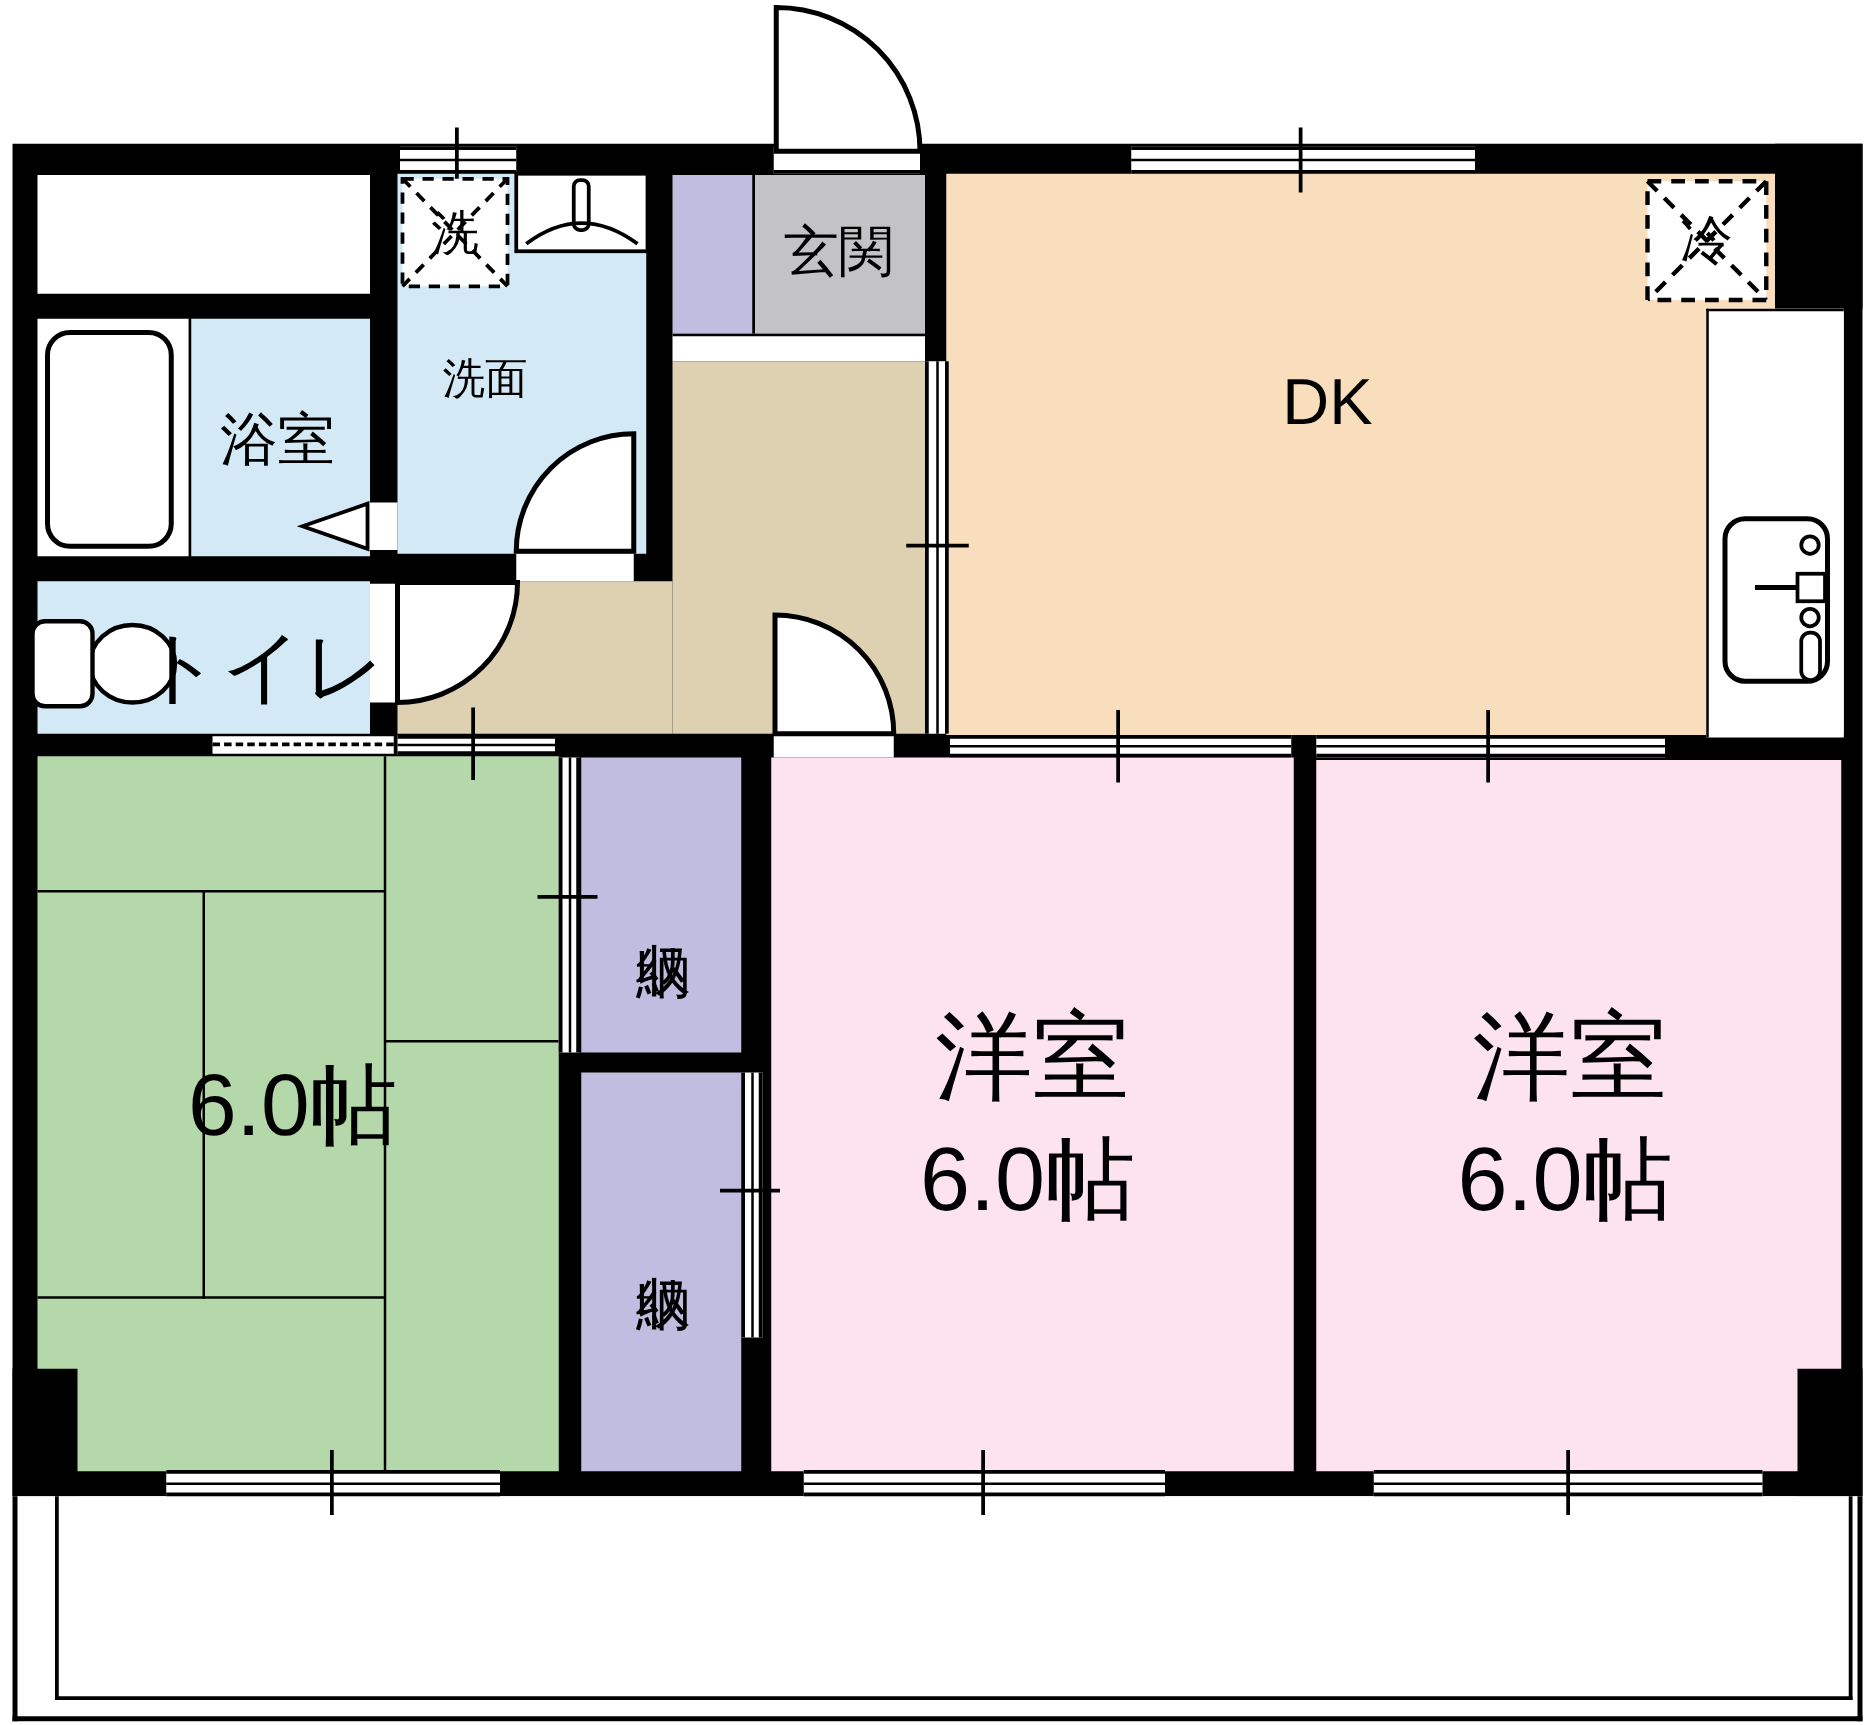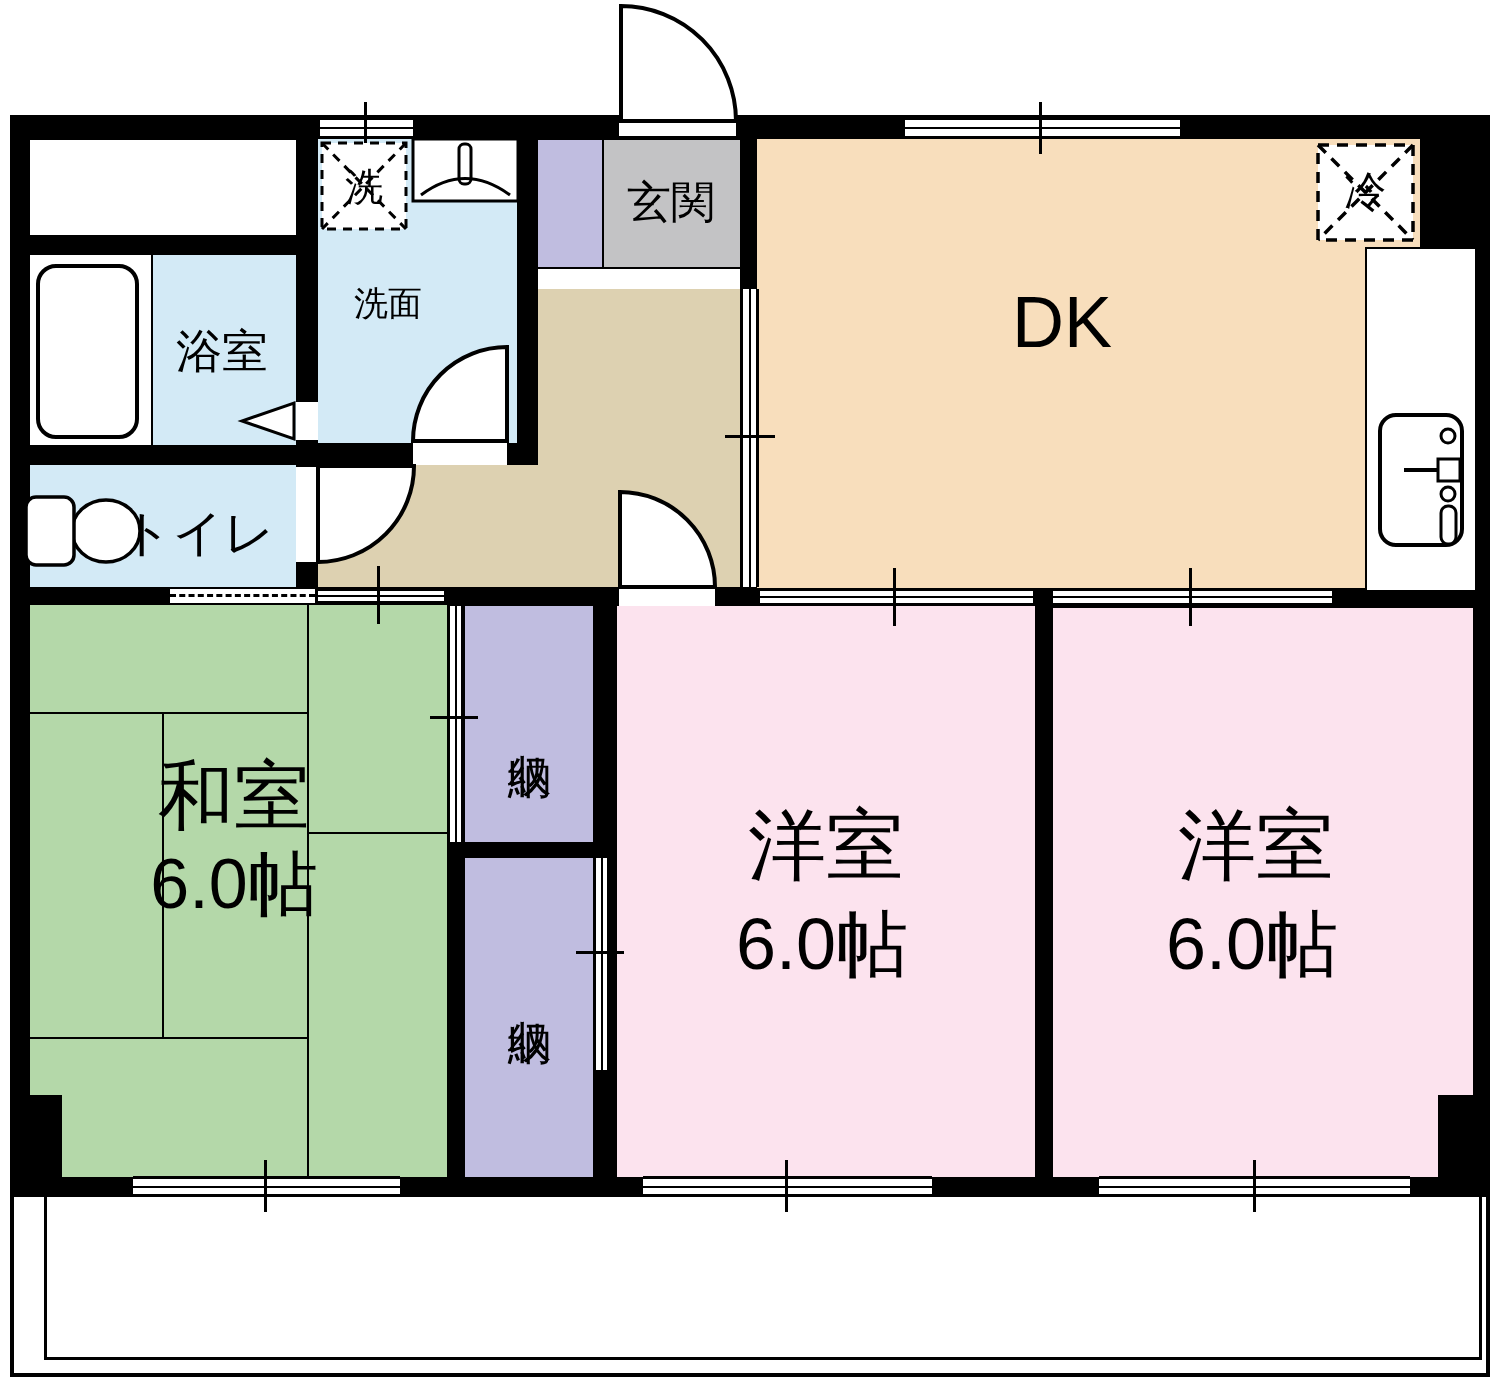--- a/index.html
+++ b/index.html
@@ -149,26 +149,25 @@
     <rect x="1380" y="415" width="82" height="130" rx="16" fill="#fff" stroke="#000" stroke-width="4"></rect>
     <path d="M1404,470 L1450,470" stroke="#000" stroke-width="4"></path>
     <rect x="1438" y="459" width="22" height="22" fill="#fff" stroke="#000" stroke-width="3"></rect>
     <circle cx="1448" cy="436" r="7" fill="#fff" stroke="#000" stroke-width="3"></circle>
     <circle cx="1448" cy="494" r="7" fill="#fff" stroke="#000" stroke-width="3"></circle>
     <rect x="1441" y="506" width="15" height="38" rx="7" fill="#fff" stroke="#000" stroke-width="3"></rect>
   </svg>
 
   <div class="lbl" style="left:222px;top:351px;font-size:46px;">浴室</div>
   <div class="lbl" style="left:388px;top:303px;font-size:34px;">洗面</div>
-  <div class="lbl" style="left:198px;top:533px;font-size:50px;">トイレ</div>
+  <div class="lbl" style="left:210px;top:533px;font-size:64px;">トイレ</div>
   <div class="lbl" style="left:671px;top:202px;font-size:44px;">玄関</div>
   <div class="lbl" style="left:364px;top:187px;font-size:38px;">洗</div>
   <div class="lbl" style="left:1365px;top:192px;font-size:42px;">冷</div>
-  <div class="lbl" style="left:1062px;top:322px;font-size:72px;">DK</div>
-  <div class="lbl" style="left:234px;top:796px;font-size:76px;">和室</div>
+  <div class="lbl" style="left:1062px;top:322px;font-size:52px;">DK</div>
   <div class="lbl" style="left:234px;top:884px;font-size:70px;">6.0帖</div>
   <div class="lbl" style="left:826px;top:845px;font-size:78px;">洋室</div>
   <div class="lbl" style="left:822px;top:944px;font-size:72px;">6.0帖</div>
   <div class="lbl" style="left:1256px;top:845px;font-size:78px;">洋室</div>
   <div class="lbl" style="left:1252px;top:944px;font-size:72px;">6.0帖</div>
   <div class="lbl vert" style="left:530px;top:722px;font-size:44px;">収納</div>
   <div class="lbl vert" style="left:530px;top:988px;font-size:44px;">収納</div>
 
 </div>
 

